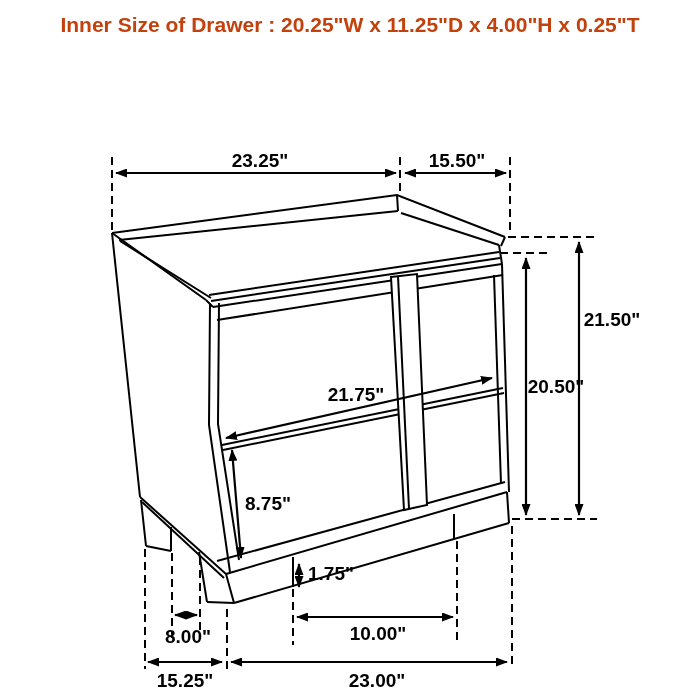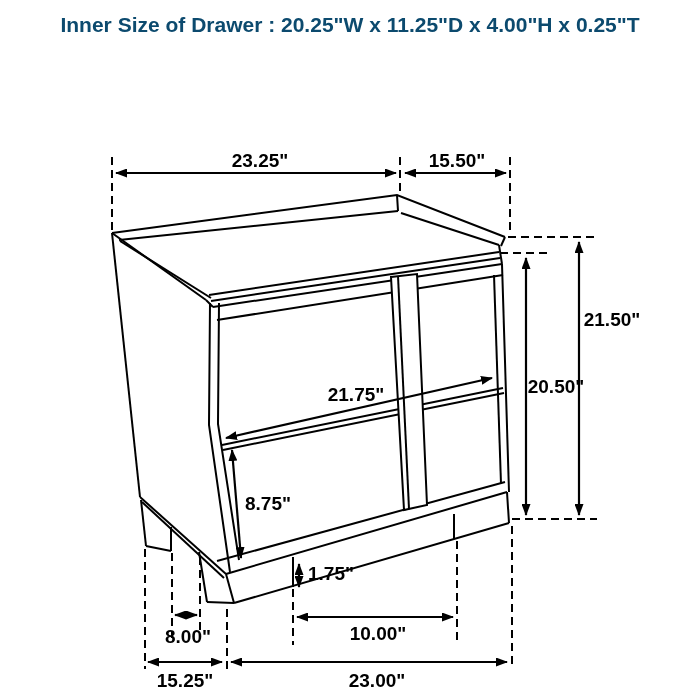--- a/index.html
+++ b/index.html
@@ -1,19 +1,19 @@
 <!DOCTYPE html>
 <html><head>
 <meta charset="utf-8">
 <style>
   html,body{margin:0;padding:0;background:#ffffff;}
   .canvas{position:relative;width:700px;height:700px;background:#ffffff;overflow:hidden;
           font-family:"Liberation Sans", sans-serif;}
   .title{position:absolute;top:13px;left:0;right:0;text-align:center;
-         font-size:21px;font-weight:bold;color:#0c4a6e;white-space:nowrap;}
+         font-size:21px;font-weight:bold;color:#c2410c;white-space:nowrap;}
   svg{position:absolute;top:0;left:0;}
   .art path, .art line, .art polyline{stroke:#000;stroke-width:2;fill:none;}
   .dash path{stroke:#000;stroke-width:2;fill:none;stroke-dasharray:8 5;}
   .dim path{stroke:#000;stroke-width:2.2;fill:none;}
   text{font-family:"Liberation Sans", sans-serif;font-size:19px;font-weight:bold;fill:#000;}
 </style>
 </head>
 <body>
 
 <div class="canvas">

